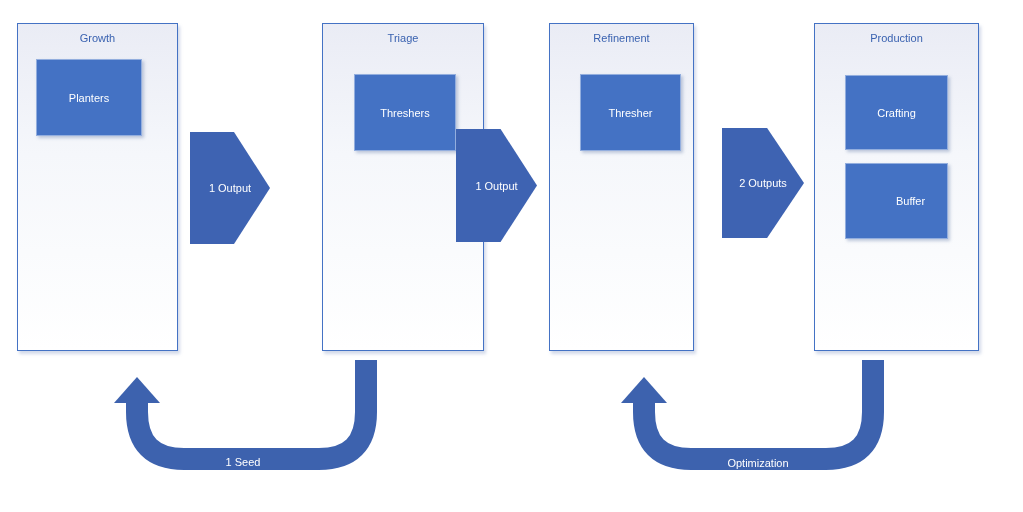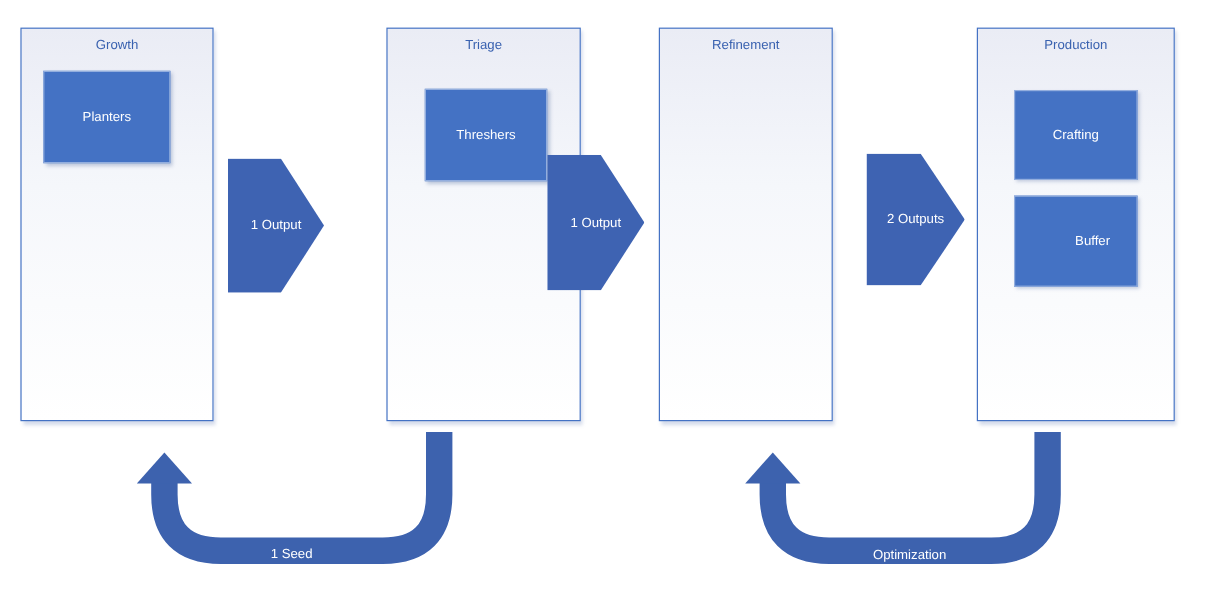--- a/index.html
+++ b/index.html
@@ -111,20 +111,21 @@
     <div class="panel-title">Triage</div>
     <div class="node node-threshers">Threshers</div>
   </div>
 
   <div class="chevron chevron-1">
     <span>1 Output</span>
   </div>
 
   <div class="panel panel-2">
     <div class="panel-title">Refinement</div>
+    <div class="node node-thresher">Thresher</div>
   </div>
 
   <div class="chevron chevron-2">
     <span>2 Outputs</span>
   </div>
 
   <div class="panel panel-3">
     <div class="panel-title">Production</div>
     <div class="node node-crafting">Crafting</div>
     <div class="node node-buffer">Buffer</div>

